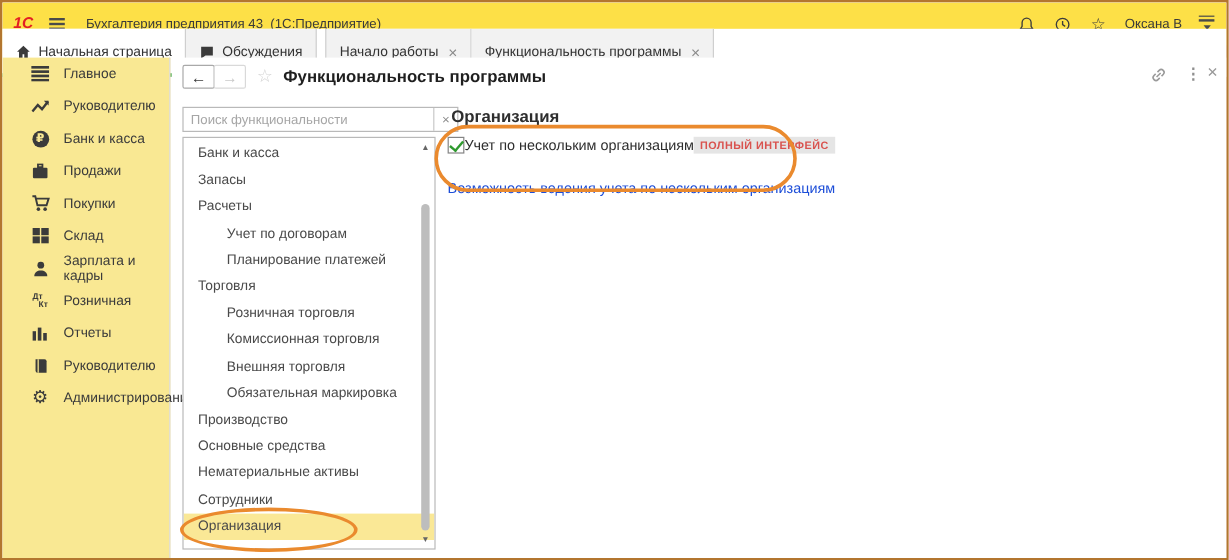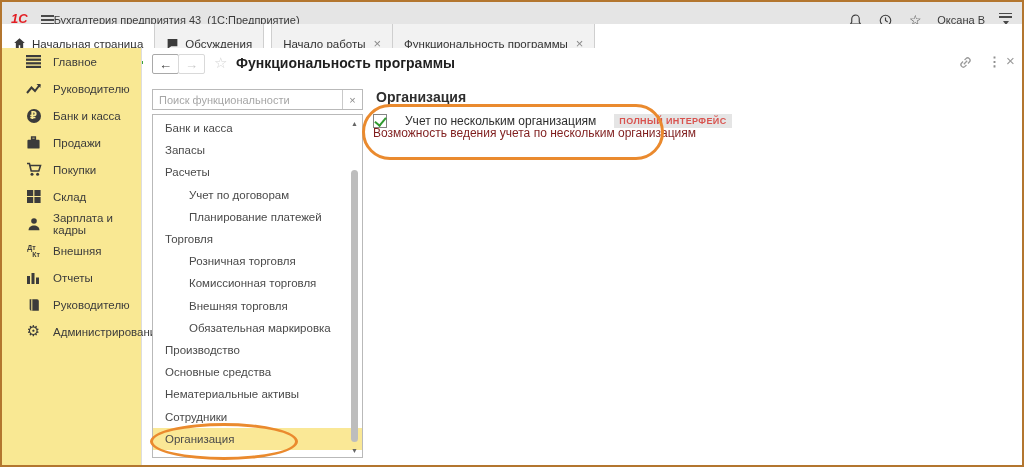--- a/index.html
+++ b/index.html
@@ -4,27 +4,27 @@
 <style>
   * { margin:0; padding:0; box-sizing:border-box; }
   body { background:#e8e8e8; font-family:"Liberation Sans", sans-serif; }
   .window{
     position:relative; width:1024px; height:467px; overflow:hidden;
     border:2px solid #b3762f; background:#fff;
   }
   
   .topbar{
     position:absolute; left:0; top:0; right:0; height:36px;
-    background:#e5e5e5; display:flex; align-items:center; padding:0 8px;
+    background:#fde047; display:flex; align-items:center; padding:0 8px;
   }
   .logo{ color:#e31e24; font-weight:bold; font-style:italic; font-size:13px;
          border-bottom:2px solid #e31e24; line-height:12px; padding:0 1px; }
   .burger{ margin-left:12px; display:flex; flex-direction:column; gap:2px; cursor:pointer;}
   .burger i{ display:block; width:13px; height:2px; background:#4a4a4a; }
-  .win-title{ font-size:11px; color:#3a3a3a; white-space:pre; }
+  .win-title{ margin-left:18px; font-size:11px; color:#3a3a3a; white-space:pre; }
   .topbar-right{ margin-left:auto; display:flex; align-items:center; gap:14px; }
   .tb-ic{ width:16px; height:16px; display:flex; align-items:center; justify-content:center;
           color:#3c3c3c; cursor:pointer; }
   .tb-star{ font-size:14px; line-height:14px; color:#3c3c3c; }
   .user{ font-size:11px; color:#3a3a3a; cursor:pointer; }
   .svcmenu{ display:flex; flex-direction:column; align-items:center; gap:2px; cursor:pointer; padding-right:2px;}
   .svcmenu i{ display:block; width:13px; height:1.5px; background:#4a4a4a; }
   .svcmenu .tri{ width:0; height:0; border:3px solid transparent; border-top:4px solid #4a4a4a; background:none; margin-top:1px;}
   
   .tabbar{
@@ -62,21 +62,21 @@
             border:1px solid #a9a9a9; border-radius:2px; cursor:pointer; }
   .nav-back{ left:150px; top:52px; color:#3b3b3b; }
   .nav-fwd{ left:176px; top:52px; color:#c9c9c9; border-color:#d9d9d9; }
   .fav-star{ position:absolute; left:212px; top:52px; font-size:15px; color:#d4d4d4; cursor:pointer;}
   .page-title{ position:absolute; left:234px; top:53px; font-size:14px; font-weight:bold; color:#1f1f1f; }
   .hdr-ic{ position:absolute; top:53px; color:#9a9a9a; cursor:pointer; }
   .ic-link{ left:956px; }
   .ic-dots{ left:986px; font-size:13px; font-weight:bold; top:52px; color:#8f8f8f; letter-spacing:0;}
   .ic-close{ left:1004px; font-size:15px; top:50px; color:#9a9a9a; }
   
-  .search{ position:absolute; left:150px; top:87px; width:211px; height:21px;
+  .search{ position:absolute; left:150px; top:87px; width:230px; height:21px;
            border:1px solid #b9b9b9; background:#fff; display:flex; }
   .search input{ flex:1; border:none; outline:none; font-size:11px; color:#555;
                  padding:0 6px; font-family:"Liberation Sans", sans-serif; background:transparent;}
   .search input::placeholder{ color:#a6a6a6; }
   .search .clear{ width:20px; border-left:1px solid #c9c9c9; display:flex; align-items:center;
                   justify-content:center; color:#8a8a8a; font-size:11px; cursor:pointer; }
   
   .flist{ position:absolute; left:150px; top:112px; width:211px; height:344px;
           border:1px solid #b9b9b9; background:#fff; padding-top:2px; overflow:hidden; }
   .row{ height:22.2px; display:flex; align-items:center; font-size:11.5px; color:#4a4a4a;
@@ -84,28 +84,28 @@
   .row.lvl1{ padding-left:36px; }
   .row.sel{ background:#fae896; }
   
   .sb{ position:absolute; right:2px; top:3px; bottom:3px; width:11px; }
   .sb .ar{ position:absolute; left:0; width:11px; text-align:center; font-size:7px; color:#666; cursor:pointer;}
   .sb .up{ top:2px; } .sb .dn{ bottom:0; }
   .sb .thumb{ position:absolute; left:2px; width:7px; top:52px; height:272px;
               background:#bdbdbd; border-radius:4px; cursor:pointer; }
   
   .panel-heading{ position:absolute; left:374px; top:87px; font-size:14px; font-weight:bold; color:#2e2e2e; }
-  .opt-row{ position:absolute; left:371px; top:112px; display:flex; align-items:center; gap:18px; }
+  .opt-row{ position:absolute; left:371px; top:112px; display:flex; align-items:center; gap:0; }
   .cbx{ width:14px; height:14px; border:1px solid #848484; background:#fff; position:relative; cursor:pointer; flex:none;}
   .cbx::after{ content:""; position:absolute; left:3px; top:0px; width:5px; height:9px;
                border:solid #2f9a2f; border-width:0 2px 2px 0; transform:rotate(40deg); }
   .opt-label{ font-size:12px; color:#2e2e2e; }
   .badge{ font-size:9px; font-weight:bold; color:#d9534f; background:#e5e5e5;
           padding:2px 5px; letter-spacing:.4px; }
-  .opt-desc{ position:absolute; left:371px; top:124px; font-size:12px; color:#7f1d1d; }
+  .opt-desc{ position:absolute; left:371px; top:148px; font-size:12px; color:#1d4ed8; }
   
   .annot{ position:absolute; border:3px solid #ea8a2e; background:transparent; pointer-events:none; }
   .annot1{ left:360px; top:102px; width:302px; height:56px; border-radius:28px; }
   .annot2{ left:148px; top:421px; width:148px; height:37px; border-radius:50%; }
   svg{ display:block; }
 </style>
 </head>
 <body>
 
 <div class="window">
@@ -233,21 +233,21 @@
             <circle cx="8" cy="4.5" r="3.2" fill="#3b3b3b"></circle>
             <path d="M1.8 15c0-3.6 2.8-5.4 6.2-5.4s6.2 1.8 6.2 5.4z" fill="#3b3b3b"></path>
           </svg>
       </span>
       <span>Зарплата и кадры</span>
     </div>
     <div class="side-item">
       <span class="ic">
         <span class="dtkt"><span class="dt">Дт</span><span class="kt">Кт</span></span>
       </span>
-      <span>Внешняя</span>
+      <span>Розничная</span>
     </div>
     <div class="side-item">
       <span class="ic">
         <svg width="14" height="13" viewBox="0 0 14 13">
             <g fill="#3b3b3b">
               <rect x="0" y="5" width="3" height="8"></rect>
               <rect x="4.5" y="2" width="3" height="11"></rect>
               <rect x="9" y="6.5" width="3" height="6.5"></rect>
             </g>
           </svg>

